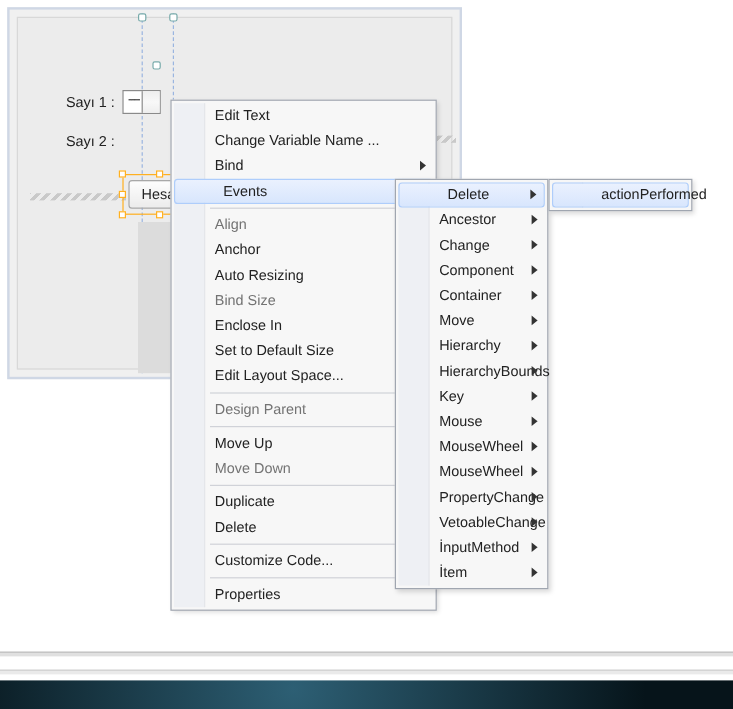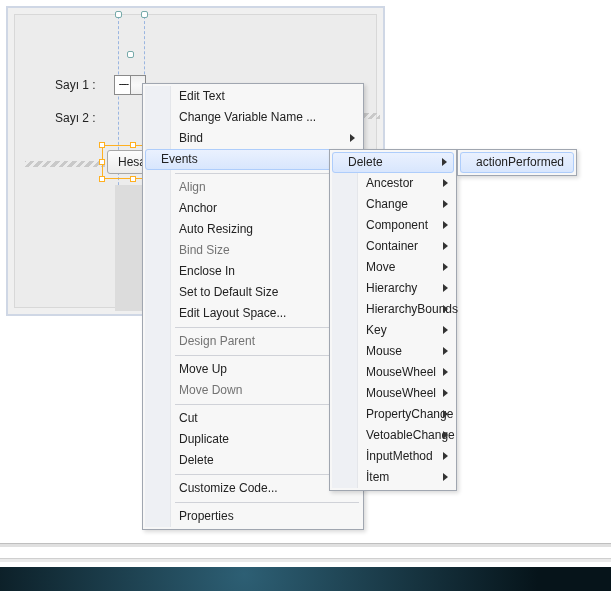--- a/index.html
+++ b/index.html
@@ -3,40 +3,40 @@
 <meta charset="utf-8">
 <style>
   * { box-sizing: border-box; margin: 0; padding: 0; font-family: "Segoe UI", Tahoma, sans-serif; font-size: 12px; }
   body { width: 611px; height: 591px; background: #fff; position: relative; overflow: hidden; }
 
   .design-area { position: absolute; left: 6px; top: 6px; width: 379px; height: 310px; border: 2px solid #cfd7e5; background: #f0f0f0; }
   .form-bg { position: absolute; left: 6px; top: 6px; right: 6px; bottom: 6px; background: #ececec; border: 1px solid #d8d8d8; }
   .guide-v { position: absolute; top: -4px; height: 300px; border-left: 1px dashed #9ab5e0; }
   .handle { position:absolute; width:7px; height:7px; background:#fff; border:1px solid #7aa; border-radius:2px; }
 
-  .label-field { position: absolute; display: flex; align-items: center; gap: 18px; }
+  .label-field { position: absolute; display: flex; align-items: center; gap: 6px; }
   .label-field .lbl { color: #222; }
   .spinner { width: 32px; height: 20px; background: #fff; border: 1px solid #8a8a8a; display: flex; align-items: center; justify-content: flex-end; position: relative; }
   .spinner::after { content: ""; width: 14px; height: 100%; border-left: 1px solid #8a8a8a; background: linear-gradient(#eee,#f8f8f8,#eee); }
 
   .button-hesapla { position:absolute; left: 92px; top: 135px; height: 24px; padding: 0 10px; border: 1px solid #a8a8a8; border-radius: 3px; background: linear-gradient(#fdfdfd,#ececec); color:#222; display:flex; align-items:center; }
   .select-box { position:absolute; left:87px; top:130px; width:62px; height:34px; border:1px solid #ffb020; pointer-events:none; }
   .sel-h { position:absolute; width:6px; height:6px; background:#fff; border:1px solid #ffb020; }
 
   .zigzag { position:absolute; height:6px; background: repeating-linear-gradient(-45deg,#c5c5c5 0 3px,transparent 3px 6px); opacity:0.9; }
   .shade-vert { position:absolute; background:#dcdcdc; }
 
   .context-menu { position: absolute; background: #f7f7f7; border: 1px solid #a0a6b0; box-shadow: 2px 2px 4px rgba(0,0,0,.15); padding: 2px; }
   .gutter { position:absolute; left:2px; top:2px; bottom:2px; width:26px; background:#eef0f4; border-right: 1px solid #e4e6ea; }
   .mi { position: relative; height: 21px; line-height: 21px; padding-left: 34px; padding-right: 22px; color:#222; white-space: nowrap; }
   .mi.disabled { color: #737373; }
   .mi.sep { height:1px; margin: 3px 2px 3px 30px; background:#d0d2d8; padding:0; }
   .mi .arrow { position:absolute; right:6px; top:6px; width:0; height:0; border-left:5px solid #333; border-top:4px solid transparent; border-bottom:4px solid transparent; }
   .mi.disabled .arrow { border-left-color:#b0b0b0; }
-  .mi.hover { background: linear-gradient(#eaf1fe,#d8e6fd); border: 1px solid #aecdfb; border-radius:3px; padding-left:15px; padding-right:21px; height:21px; line-height:19px; }
+  .mi.hover { background: linear-gradient(#eaf1fe,#d8e6fd); border: 1px solid #aecdfb; border-radius:3px; padding-left:40px; padding-right:21px; height:21px; line-height:19px; }
   .mi.hover .arrow { top:5px; }
 
   .bar { position:absolute; left:0; width:611px; height:4px; }
   .bar.b1 { top: 543px; background:#e0e0e0; border-top:1px solid #bfbfbf; }
   .bar.b2 { top: 558px; background:#eaeaea; border-top:1px solid #cfcfcf; }
   .taskbar { position:absolute; left:0; bottom:0; width:611px; height:24px; background: radial-gradient(circle at 40% 30%, #2d5f74 0%, #06141a 80%); }
 </style>
 </head>
 <body>
 
@@ -91,21 +91,20 @@
   <div class="mi disabled"><span>Bind Size</span><span class="arrow"></span></div>
   <div class="mi"><span>Enclose In</span><span class="arrow"></span></div>
   <div class="mi"><span>Set to Default Size</span></div>
   <div class="mi"><span>Edit Layout Space...</span></div>
   <div class="mi sep"></div>
   <div class="mi disabled"><span>Design Parent</span><span class="arrow"></span></div>
   <div class="mi sep"></div>
   <div class="mi"><span>Move Up</span></div>
   <div class="mi disabled"><span>Move Down</span></div>
   <div class="mi sep"></div>
-  <div class="mi"><span>Cut</span></div>
   <div class="mi"><span>Duplicate</span></div>
   <div class="mi"><span>Delete</span></div>
   <div class="mi sep"></div>
   <div class="mi"><span>Customize Code...</span></div>
   <div class="mi sep"></div>
   <div class="mi"><span>Properties</span></div>
 </div>
 
 <div class="context-menu" style="left:329px; top:149px; width:128px;">
   <div class="gutter"></div>

